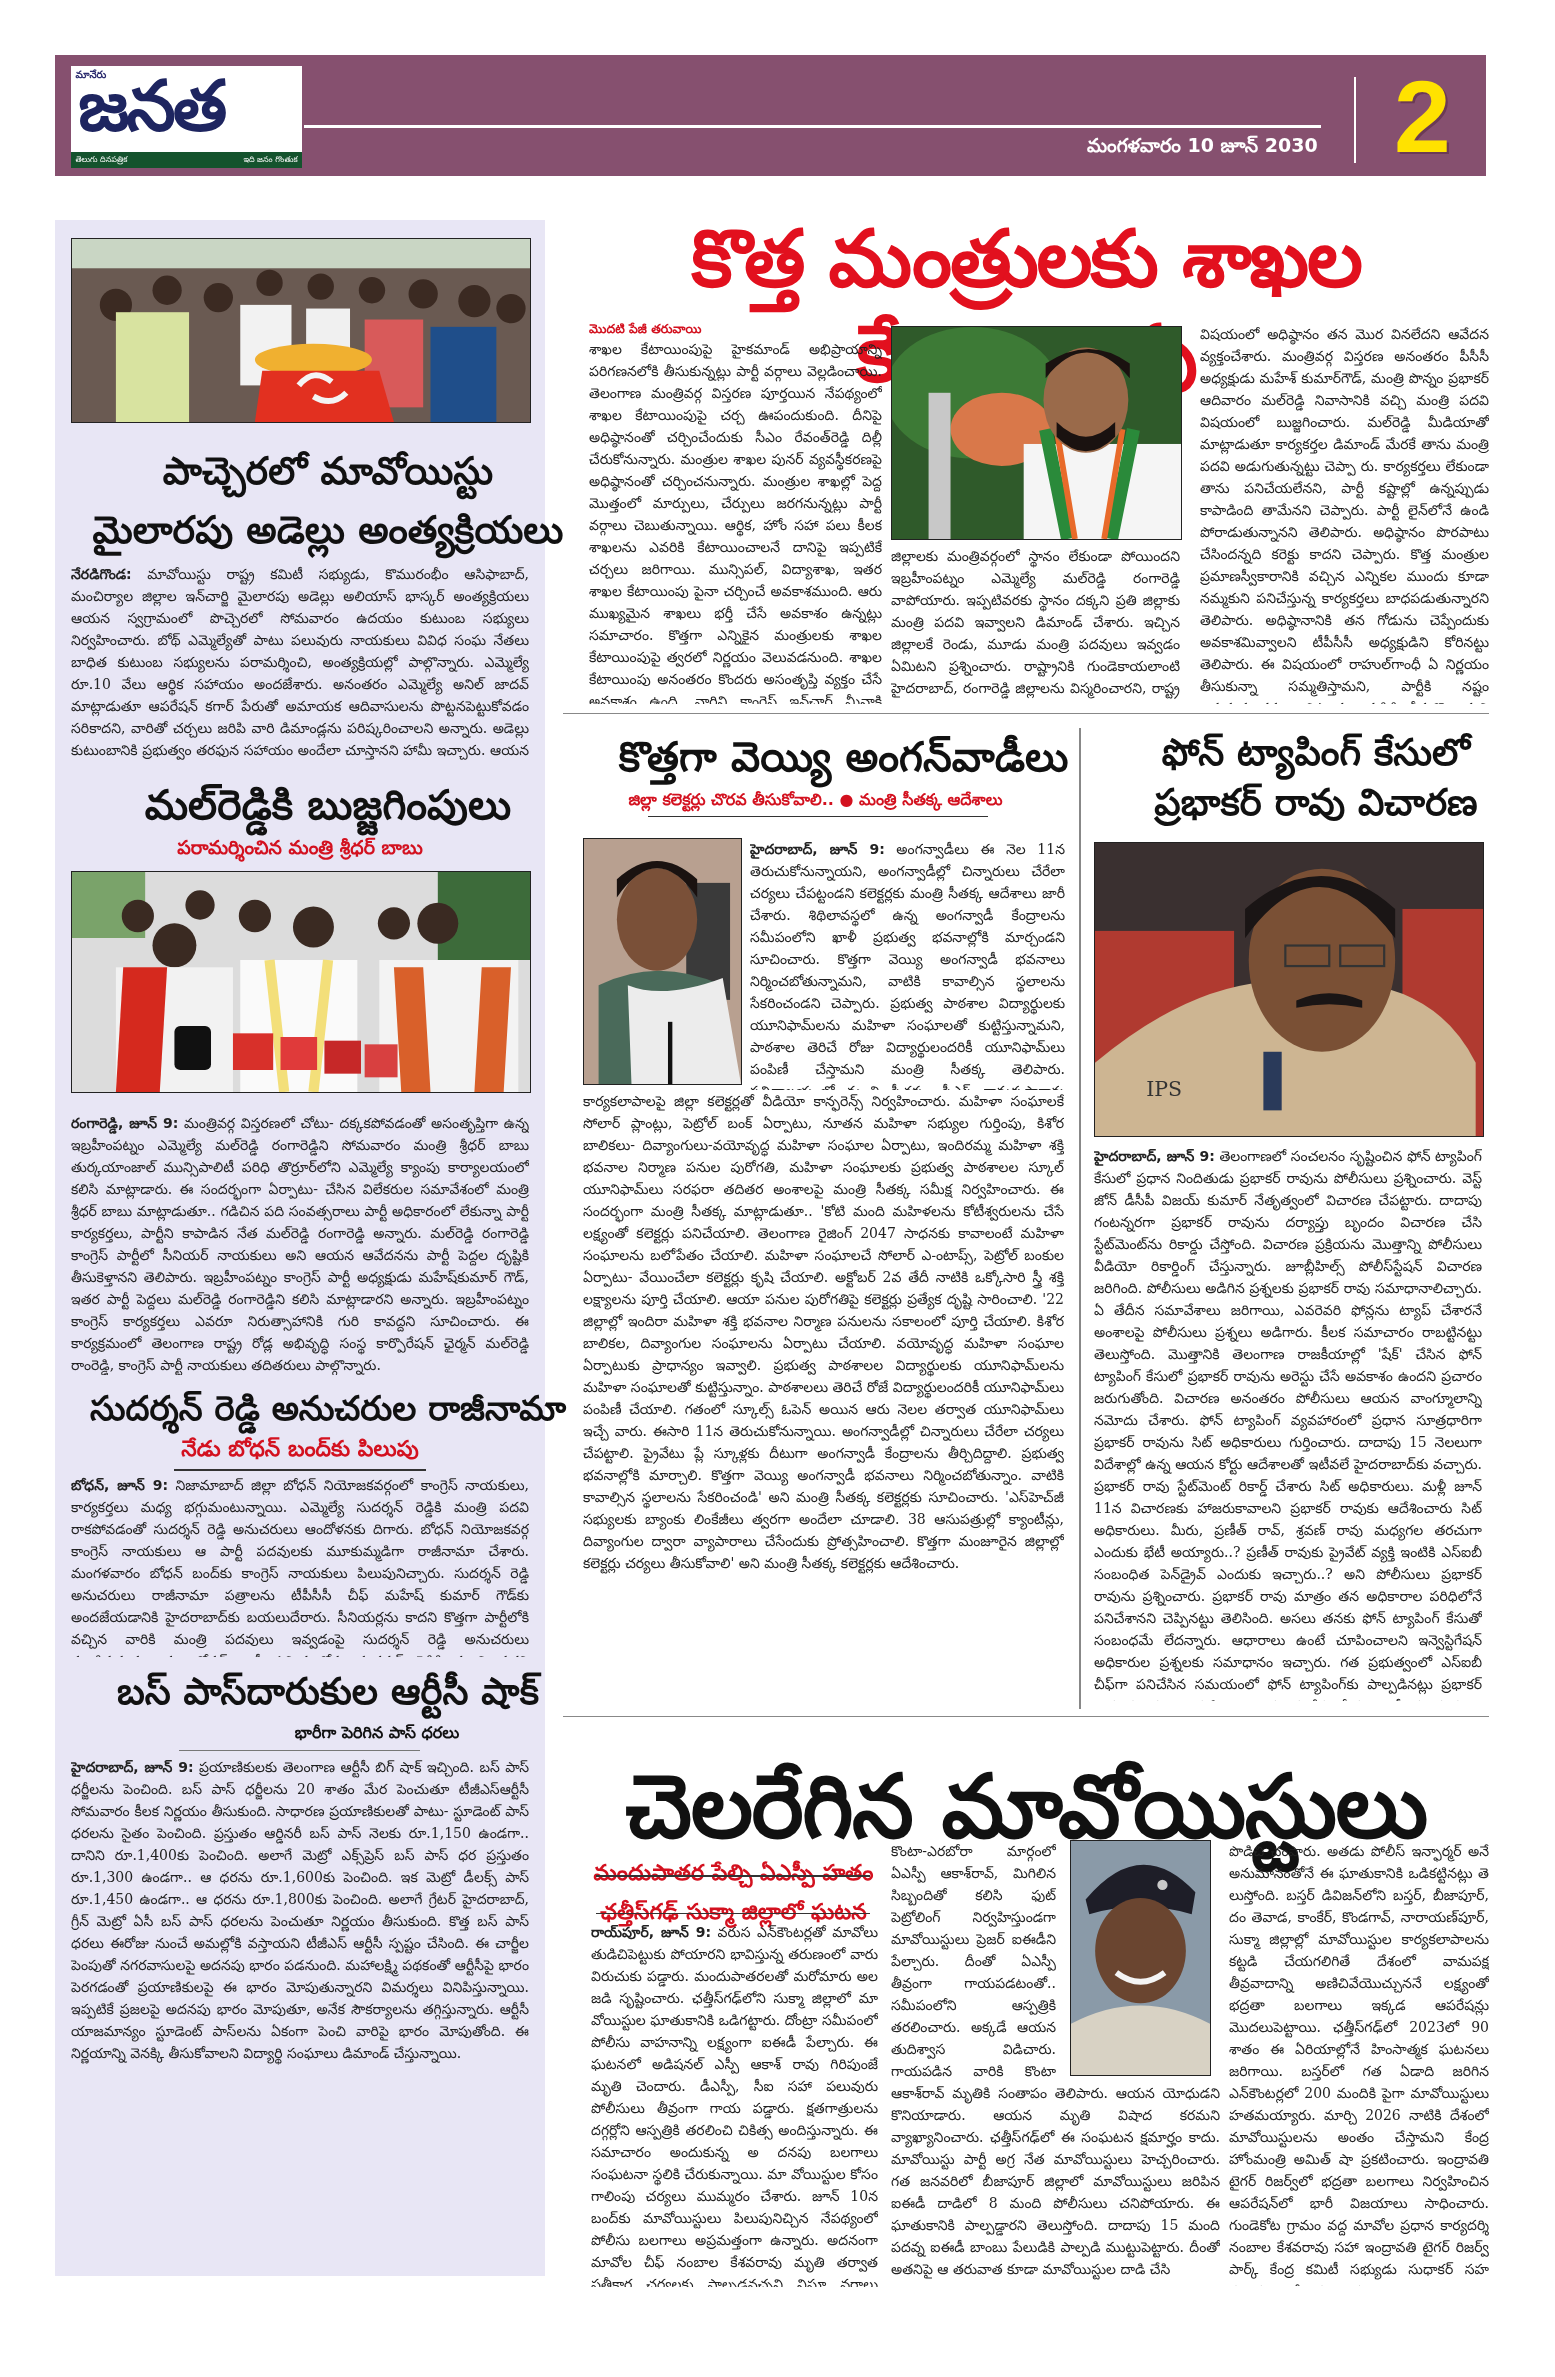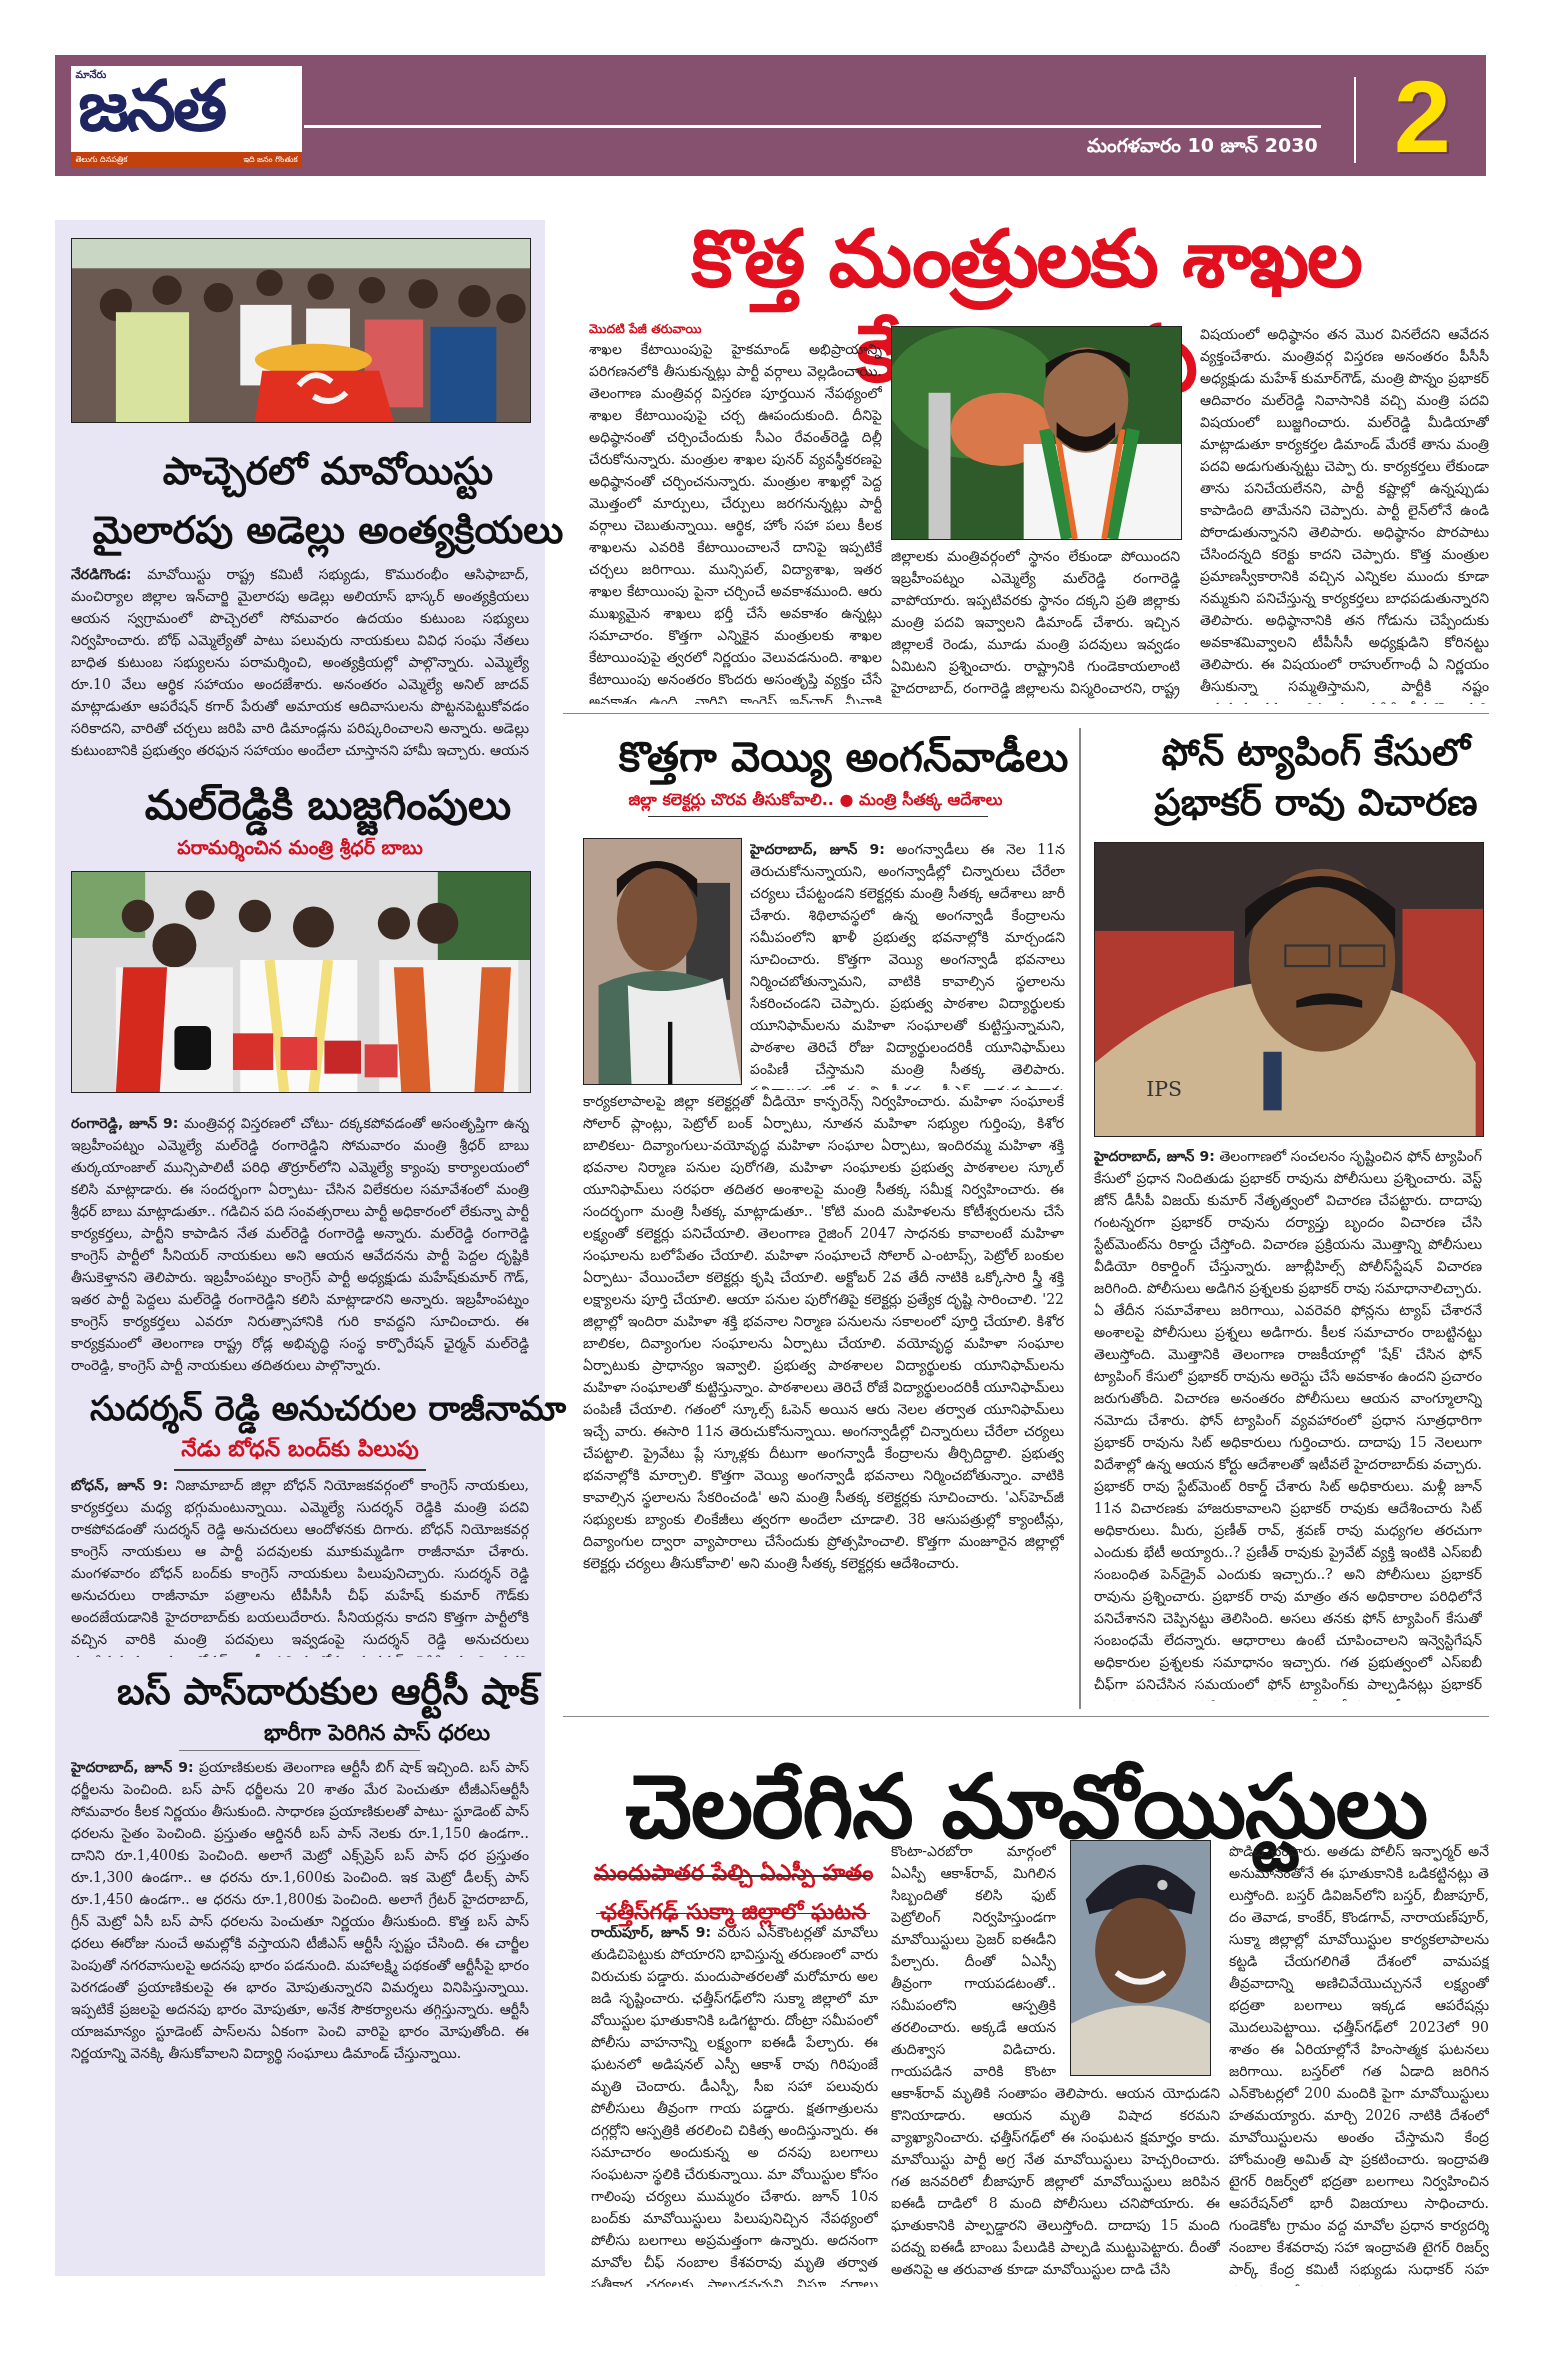--- a/index.html
+++ b/index.html
@@ -3,21 +3,21 @@
 <meta charset="utf-8">
 <style>
   html, body { margin: 0; padding: 0; background: #ffffff; }
   body { width: 1556px; height: 2377px; position: relative; overflow: hidden; font-family: "DejaVu Sans", sans-serif; color: #1a1a1a; }
 
   
   .masthead { position: absolute; left: 55px; top: 55px; width: 1431px; height: 121px; background: #86506f; }
   .logo { position: absolute; left: 16px; top: 11px; width: 231px; height: 102px; background: #ffffff; }
   .logo .small { position: absolute; left: 4.4px; top: 2.9px; font-size: 10.2px; color: #2b2b6e; font-weight: bold; }
   .logo .big { position: absolute; left: 7.3px; top: 4.4px; font-size: 70px; line-height: 73px; font-weight: bold; color: #1e2560; letter-spacing: -2.9px; }
-  .logo .strip { position: absolute; left: 0; bottom: 0; width: 100%; height: 16px; background: #c2410c; display: flex; justify-content: space-between; align-items: center; padding: 0 4.4px; box-sizing: border-box; font-size: 8px; color: #fff; }
+  .logo .strip { position: absolute; left: 0; bottom: 0; width: 100%; height: 16px; background: #14532d; display: flex; justify-content: space-between; align-items: center; padding: 0 4.4px; box-sizing: border-box; font-size: 8px; color: #fff; }
   .url { position: absolute; left: 382px; top: 8.8px; font-family: "Liberation Sans", sans-serif; font-size: 45px; color: #f4b400; letter-spacing: -0.7px; }
   .mast-rule { position: absolute; left: 249px; top: 70px; width: 1017px; height: 2.9px; background: #ffffff; }
   .mast-vrule { position: absolute; left: 1299px; top: 22px; width: 1.5px; height: 86px; background: #ffffff; }
   .date { position: absolute; left: 1032px; top: 79px; font-size: 19px; color: #ffffff; font-weight: bold; }
   .page-num { position: absolute; left: 1339px; top: 7.3px; font-family: "Liberation Sans", sans-serif; font-size: 102px; line-height: 110px; font-weight: bold; color: #ffe200; text-shadow: 2.2px 2.2px 0 #6b3a55; }
 
   
   .sidebar { position: absolute; left: 55px; top: 220px; width: 490px; height: 2056px; background: #e8e6f5; }
   .photo { position: absolute; overflow: hidden; border: 1.5px solid #222; }
   .photo svg { width: 100%; height: 100%; display: block; }
@@ -125,21 +125,21 @@
 
 <div class="hl-black" style="left:55px; top:1383px; width:490px; font-size:34px; line-height:51px;">సుదర్శన్ రెడ్డి అనుచరుల రాజీనామా</div>
 <div class="sub-red" style="left:55px; top:1434px; width:490px; font-size:22px; line-height:29px;">నేడు బోధన్ బంద్‌కు పిలుపు</div>
 <div class="rule" style="left:174px; top:1469px; width:252px;"></div>
 <div class="body-text" style="left:71px; top:1474px; width:458px; height:183px;">
   <b>బోధన్, జూన్ 9:</b>
   <span>నిజామాబాద్ జిల్లా బోధన్ నియోజకవర్గంలో కాంగ్రెస్ నాయకులు, కార్యకర్తలు మధ్య భగ్గుమంటున్నాయి. ఎమ్మెల్యే సుదర్శన్ రెడ్డికి మంత్రి పదవి రాకపోవడంతో సుదర్శన్ రెడ్డి అనుచరులు ఆందోళనకు దిగారు. బోధన్ నియోజకవర్గ కాంగ్రెస్ నాయకులు ఆ పార్టీ పదవులకు మూకుమ్మడిగా రాజీనామా చేశారు. మంగళవారం బోధన్ బంద్‌కు కాంగ్రెస్ నాయకులు పిలుపునిచ్చారు. సుదర్శన్ రెడ్డి అనుచరులు రాజీనామా పత్రాలను టీపీసీసీ చీఫ్ మహేష్ కుమార్ గౌడ్‌కు అందజేయడానికి హైదరాబాద్‌కు బయలుదేరారు. సీనియర్లను కాదని కొత్తగా పార్టీలోకి వచ్చిన వారికి మంత్రి పదవులు ఇవ్వడంపై సుదర్శన్ రెడ్డి అనుచరులు మండిపడుతున్నారు. లోకల్ బాడీ ఎన్నికలలోపు సుదర్శన్ రెడ్డికి మంత్రి పదవి ఇవ్వకపోతే బోధన్, నిజామాబాద్ జిల్లాలో కాంగ్రెస్ పార్టీకి భూస్థాపితం చేస్తామని సుదర్శన్ రెడ్డి అనుచరులు హెచ్చరించారు.</span>
 </div>
 
 <div class="hl-black" style="left:55px; top:1668px; width:490px; font-size:37px; line-height:48px;">బస్ పాస్‌దారుకుల ఆర్టీసీ షాక్</div>
-<div class="hl-black" style="left:55px; top:1716px; width:588px; font-size:22px; line-height:34px;">భారీగా పెరిగిన పాస్ ధరలు</div>
+<div class="hl-black" style="left:55px; top:1716px; width:588px; font-size:16px; line-height:34px;">భారీగా పెరిగిన పాస్ ధరలు</div>
 <div class="rule" style="left:179px; top:1750px; width:241px; background:#777; height:0.7px;"></div>
 <div class="body-text" style="left:71px; top:1756px; width:458px; height:512px;">
   <b>హైదరాబాద్, జూన్ 9:</b>
   <span>ప్రయాణికులకు తెలంగాణ ఆర్టీసీ బిగ్ షాక్ ఇచ్చింది. బస్ పాస్ ధర్జీలను పెంచింది. బస్ పాస్ ధర్జీలను 20 శాతం మేర పెంచుతూ టీజీఎస్ఆర్టీసీ సోమవారం కీలక నిర్ణయం తీసుకుంది. సాధారణ ప్రయాణికులతో పాటు- స్టూడెంట్ పాస్ ధరలను సైతం పెంచింది. ప్రస్తుతం ఆర్డినరీ బస్ పాస్ నెలకు రూ.1,150 ఉండగా.. దానిని రూ.1,400కు పెంచింది. అలాగే మెట్రో ఎక్స్‌ప్రెస్ బస్ పాస్ ధర ప్రస్తుతం రూ.1,300 ఉండగా.. ఆ ధరను రూ.1,600కు పెంచింది. ఇక మెట్రో డీలక్స్ పాస్ రూ.1,450 ఉండగా.. ఆ ధరను రూ.1,800కు పెంచింది. అలాగే గ్రేటర్ హైదరాబాద్, గ్రీన్ మెట్రో ఏసీ బస్ పాస్ ధరలను పెంచుతూ నిర్ణయం తీసుకుంది. కొత్త బస్ పాస్ ధరలు ఈరోజు నుంచే అమల్లోకి వస్తాయని టీజీఎస్ ఆర్టీసీ స్పష్టం చేసింది. ఈ చార్జీల పెంపుతో నగరవాసులపై అదనపు భారం పడనుంది. మహాలక్ష్మి పథకంతో ఆర్టీసీపై భారం పెరగడంతో ప్రయాణికులపై ఈ భారం మోపుతున్నారని విమర్శలు వినిపిస్తున్నాయి. ఇప్పటికే ప్రజలపై అదనపు భారం మోపుతూ, అనేక సౌకర్యాలను తగ్గిస్తున్నారు. ఆర్టీసీ యాజమాన్యం స్టూడెంట్ పాస్‌లను ఏకంగా పెంచి వారిపై భారం మోపుతోంది. ఈ నిర్ణయాన్ని వెనక్కి తీసుకోవాలని విద్యార్థి సంఘాలు డిమాండ్ చేస్తున్నాయి.</span>
 </div>
 
 <div class="red-banner">కొత్త మంత్రులకు శాఖల కేటాయింపు</div>
 <div class="byline" style="left:589px; top:321px;">మొదటి పేజీ తరువాయి</div>
 <div class="body-text" style="left:589px; top:338px; width:293px; height:366px;">శాఖల కేటాయింపుపై హైకమాండ్ అభిప్రాయాన్ని పరిగణనలోకి తీసుకున్నట్లు పార్టీ వర్గాలు వెల్లడించాయి. తెలంగాణ మంత్రివర్గ విస్తరణ పూర్తయిన నేపథ్యంలో శాఖల కేటాయింపుపై చర్చ ఊపందుకుంది. దీనిపై అధిష్ఠానంతో చర్చించేందుకు సీఎం రేవంత్‌రెడ్డి దిల్లీ చేరుకోనున్నారు. మంత్రుల శాఖల పునర్ వ్యవస్థీకరణపై అధిష్ఠానంతో చర్చించనున్నారు. మంత్రుల శాఖల్లో పెద్ద మొత్తంలో మార్పులు, చేర్పులు జరగనున్నట్లు పార్టీ వర్గాలు చెబుతున్నాయి. ఆర్థిక, హోం సహా పలు కీలక శాఖలను ఎవరికి కేటాయించాలనే దానిపై ఇప్పటికే చర్చలు జరిగాయి. మున్సిపల్, విద్యాశాఖ, ఇతర శాఖల కేటాయింపు పైనా చర్చించే అవకాశముంది. ఆరు ముఖ్యమైన శాఖలు భర్తీ చేసే అవకాశం ఉన్నట్లు సమాచారం. కొత్తగా ఎన్నికైన మంత్రులకు శాఖల కేటాయింపుపై త్వరలో నిర్ణయం వెలువడనుంది. శాఖల కేటాయింపు అనంతరం కొందరు అసంతృప్తి వ్యక్తం చేసే అవకాశం ఉంది. వారిని కాంగ్రెస్ ఇన్‌ఛార్జ్ మీనాక్షి నటరాజన్ బుజ్జగించారు. రాష్ట్రంలో పది ఉమ్మడి</div>
 

